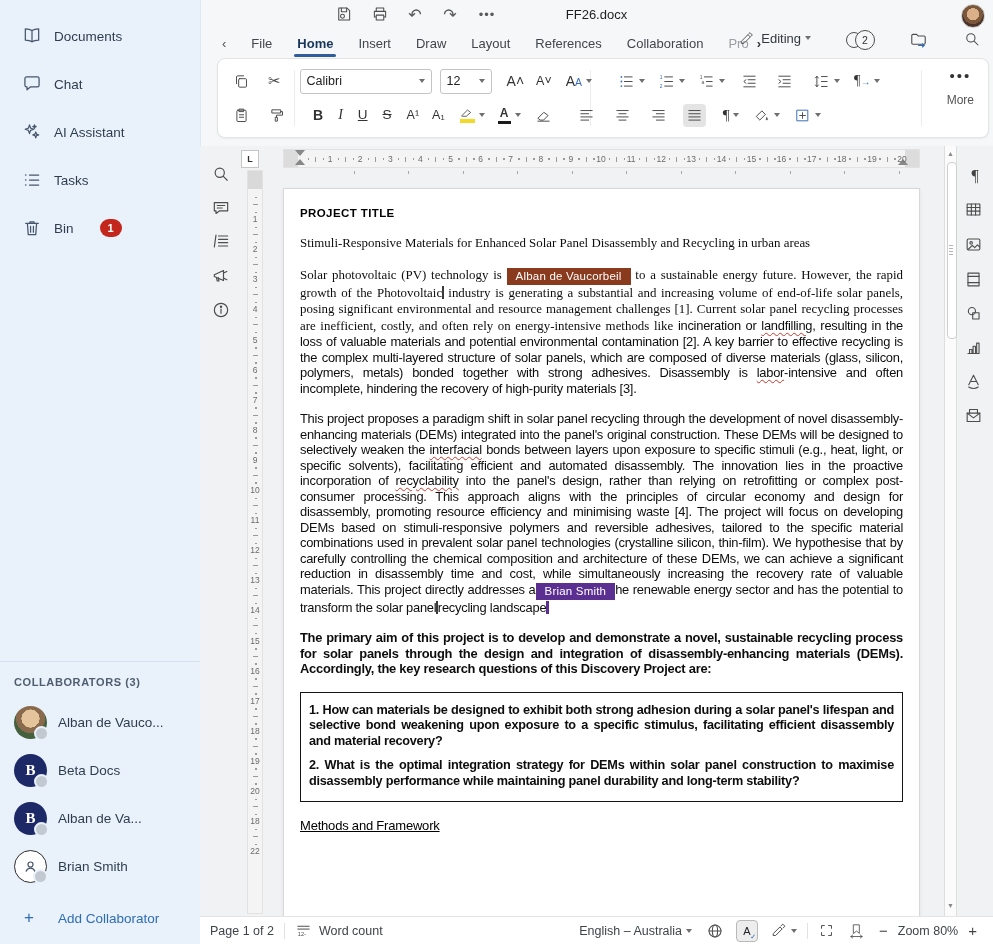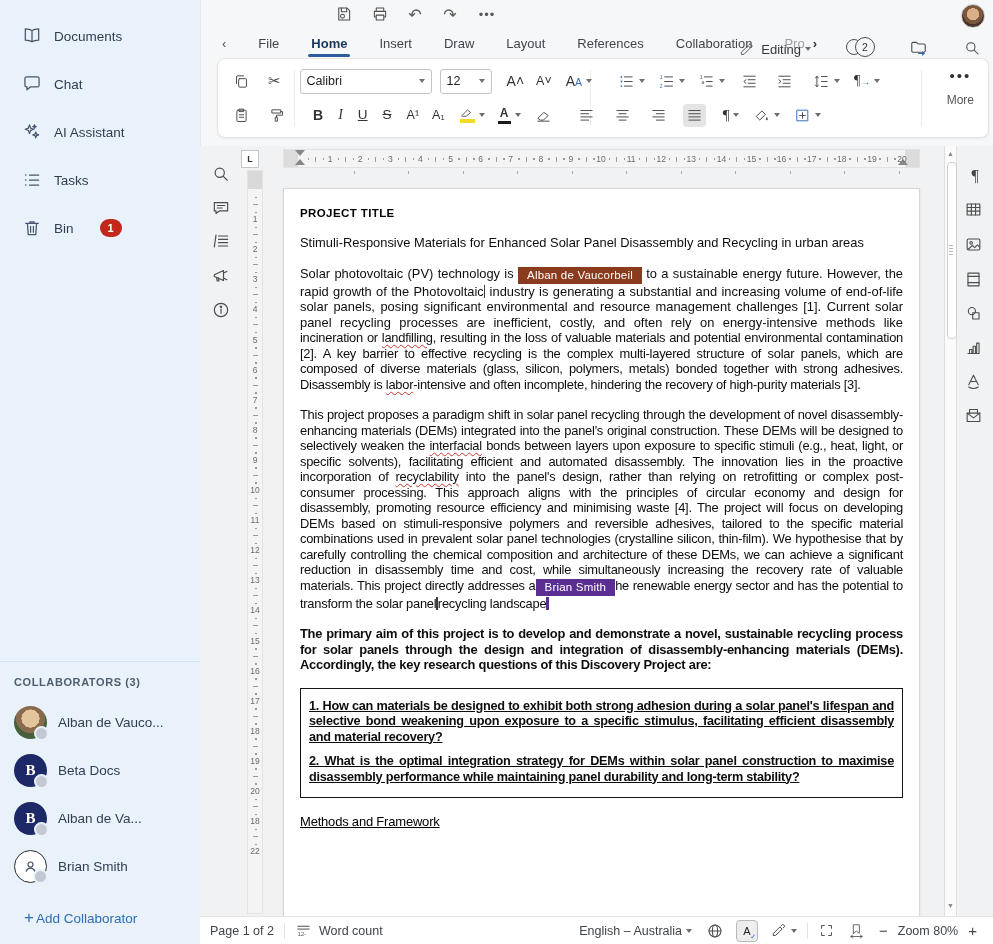--- a/index.html
+++ b/index.html
@@ -21,38 +21,38 @@
   .collab-item{position:absolute;left:0;width:200px;height:48px;display:flex;align-items:center;cursor:pointer;}
   .cavatar{margin-left:14px;width:33px;height:33px;border-radius:50%;position:relative;flex:none;
     display:flex;align-items:center;justify-content:center;}
   .cdot{position:absolute;right:-2px;bottom:-2px;width:11px;height:11px;border-radius:50%;background:#c3c9d0;border:2px solid #e9f1fb;}
   .cname{margin-left:11px;font-size:13.5px;color:#2f3e4e;white-space:nowrap;}
   .av-photo1{background:radial-gradient(circle at 50% 38%,#e4c49a 0 34%,#8a6a4c 35% 55%,#44603c 56% 100%);}
   .av-b{background:#1d2867;color:#fff;font-weight:bold;font-size:15px;font-family:"Liberation Serif",serif;}
   .av-outline{background:#fff;border:1.7px solid #2c2c2c;box-sizing:border-box;}
   #add-collab{position:absolute;left:0;top:898px;width:200px;height:40px;display:flex;align-items:center;cursor:pointer;}
   #add-collab .plus{margin-left:24px;font-size:17px;color:#2e6db5;}
-  #add-collab .alabel{margin-left:2px;font-size:13.5px;color:#2e6db5;}
+  #add-collab .alabel{margin-left:24px;font-size:13.5px;color:#2e6db5;}
 
   
   #titlebar{position:absolute;left:200px;top:0;width:793px;height:30px;}
   .tb-ic{position:absolute;top:5px;width:20px;height:20px;color:#5a5a5a;text-align:center;}
   #tb-title{position:absolute;left:0;right:0;top:7px;text-align:center;font-size:13px;color:#1f1f1f;}
   #tb-avatar{position:absolute;right:8px;top:4px;width:22px;height:22px;border-radius:50%;
     background:radial-gradient(circle at 50% 42%,#d9b089 0 36%,#7a563b 37% 58%,#4a332a 59% 100%);border:1px solid #cfcfcf;}
   .uglyph{font-size:16px;line-height:20px;color:#5a5a5a;}
 
   
   #tabbar{position:absolute;left:200px;top:30px;width:793px;height:27px;display:flex;align-items:center;}
-  .tab{font-size:13px;color:#41464c;margin-left:32px;cursor:pointer;position:relative;white-space:nowrap;}
+  .tab{font-size:13px;color:#41464c;margin-left:25px;cursor:pointer;position:relative;white-space:nowrap;}
   .tab.active{color:#17365d;font-weight:bold;}
   .tab.active::after{content:"";position:absolute;left:-3px;right:-3px;bottom:-6px;height:3px;border-radius:2px;background:#2f5c9e;}
   .tab.dim{color:#9aa0a6;}
   .chv{display:inline-block;width:0;height:0;border-style:solid;border-width:4px 3.5px 0 3.5px;border-color:#6f6f6f transparent transparent transparent;margin-left:4px;vertical-align:2px;}
-  #tab-right{position:absolute;right:12px;top:0;height:27px;display:flex;align-items:flex-end;gap:35px;}
+  #tab-right{position:absolute;right:12px;top:0;height:27px;display:flex;align-items:flex-start;gap:35px;}
   .trt{display:flex;align-items:center;font-size:13px;color:#33383e;cursor:pointer;}
   #ppl-badge{position:relative;width:28px;height:20px;cursor:pointer;}
   #ppl-badge .c1{position:absolute;left:0;top:2px;width:16px;height:16px;border:1.4px solid #4d4d4d;border-radius:50%;box-sizing:border-box;}
   #ppl-badge .c2{position:absolute;left:9px;top:0;width:20px;height:20px;border:1.4px solid #4d4d4d;border-radius:50%;background:#f6f7f8;box-sizing:border-box;
     display:flex;align-items:center;justify-content:center;font-size:10.5px;color:#333;}
 
   
   #ribbon{position:absolute;left:217px;top:58px;width:770px;height:78px;background:#fff;border:1px solid #e4e4e4;
     border-radius:8px;box-shadow:0 1px 2px rgba(0,0,0,.05);}
   .rrow{position:absolute;left:12px;display:flex;align-items:center;height:28px;}
@@ -95,27 +95,27 @@
   .imark{position:absolute;width:0;height:0;border-style:solid;}
 
   #page{position:absolute;left:83px;top:42px;width:637px;height:760px;background:#fff;border:1px solid #d7d7d7;
     box-sizing:border-box;box-shadow:0 1px 3px rgba(0,0,0,.08);cursor:text;}
   #doc-content{padding:18px 16px 0 16px;color:#101010;}
   .h1{font:bold 11.5px "Liberation Sans",sans-serif;letter-spacing:.4px;margin:0 0 16px;color:#000;}
   .h2{font:bold 12.5px "Liberation Sans",sans-serif;letter-spacing:.2px;word-spacing:5px;margin:27px 0 16px;color:#000;}
   .hu{font:13px "Liberation Sans",sans-serif;letter-spacing:-.2px;text-decoration:underline;margin:2px 0 14px;color:#000;}
   .para{margin:0 0 15px;font-size:12.9px;line-height:15.5px;color:#0d0d0d;}
   .just{text-align:justify;}
-  .fserif{font-family:Liberation Sans, sans-serif;}
+  .fserif{font-family:Liberation Serif, serif;}
   .fsans{font-family:"Liberation Sans",sans-serif;letter-spacing:-.25px;}
   .boldp span{font-weight:bold;}
   .sq{text-decoration-line:underline;text-decoration-style:wavy;text-decoration-color:#c9372c;
       text-decoration-thickness:1px;text-underline-offset:2px;}
   .qbox{border:1.6px solid #141414;padding:1px 8px 3px;margin:0 0 16px;}
-  .qbox p{font:bold 12.7px "Liberation Sans",sans-serif;letter-spacing:-.25px;line-height:15.5px;margin:9px 0;text-align:justify;color:#0d0d0d;text-decoration:underline;}
+  .qbox p{font:bold 12.7px "Liberation Sans",sans-serif;letter-spacing:-.25px;line-height:15.5px;margin:9px 0;text-align:justify;color:#0d0d0d;}
   .cflag{display:inline-block;padding:2px 9px 3px;font:11.5px "Liberation Sans",sans-serif;letter-spacing:.2px;
     color:#fff;line-height:12px;vertical-align:-1px;font-weight:normal;}
   .caret{display:inline-block;width:1.5px;height:13px;vertical-align:-2px;}
   .caret.thick{width:2.5px;}
 
   
   #scrollbar{position:absolute;left:744px;top:0;width:13px;height:770px;background:#fbfbfc;border-left:1px solid #dedede;border-right:1px solid #dedede;box-sizing:border-box;}
   .sarrow{position:absolute;left:1px;width:9px;height:12px;color:#888;font-size:7px;line-height:12px;text-align:center;cursor:pointer;}
   #sthumb{position:absolute;left:1.5px;top:16px;width:8px;height:175px;background:#fff;border:1px solid #cfcfcf;border-radius:4px;cursor:grab;}
   .grip{position:absolute;left:1px;width:4px;height:1px;background:#b5b5b5;}
@@ -215,20 +215,21 @@
         </svg>
     </div>
     <div class="tb-ic" style="left:170px">
       <svg class="gic" width="18" height="18" viewBox="0 0 24 24">
           <path d="M7 8V4h10v4M7 16H4.5V8.5h15V16H17M7 13.5h10V20H7z"></path>
         </svg>
     </div>
     <div class="tb-ic" style="left:205px"><span class="uglyph">↶</span></div>
     <div class="tb-ic" style="left:240px"><span class="uglyph">↷</span></div>
     <div class="tb-ic" style="left:277px"><span class="uglyph" style="letter-spacing:1px;font-size:13px;">•••</span></div>
+    <div id="tb-title">FF26.docx</div>
     <div id="tb-avatar"></div>
   </div>
 
   <div id="tabbar">
     <span class="tab" style="margin-left:22px;color:#555;">‹</span>
     <span class="tab">File</span>
     <span class="tab active">Home</span>
     <span class="tab">Insert</span>
     <span class="tab">Draw</span>
     <span class="tab">Layout</span>

